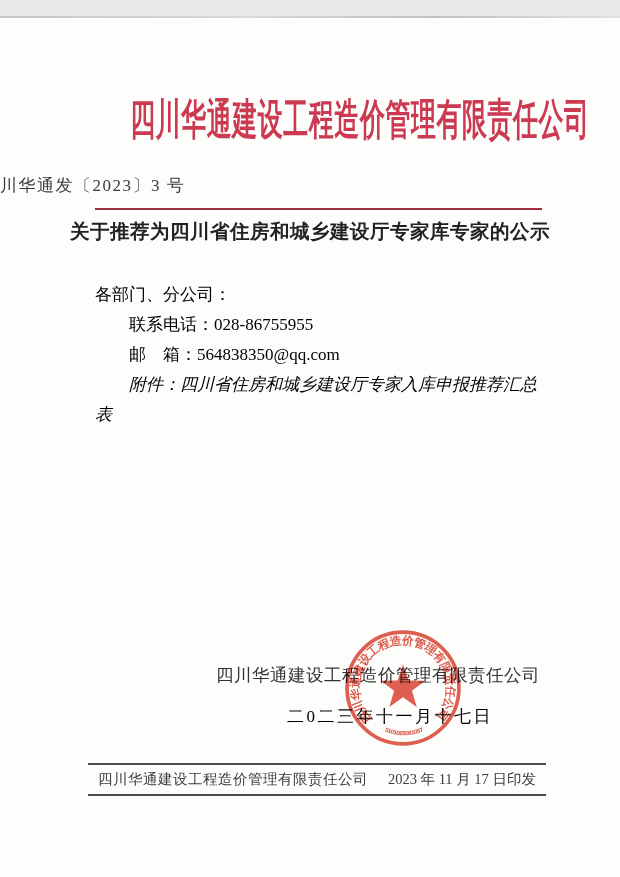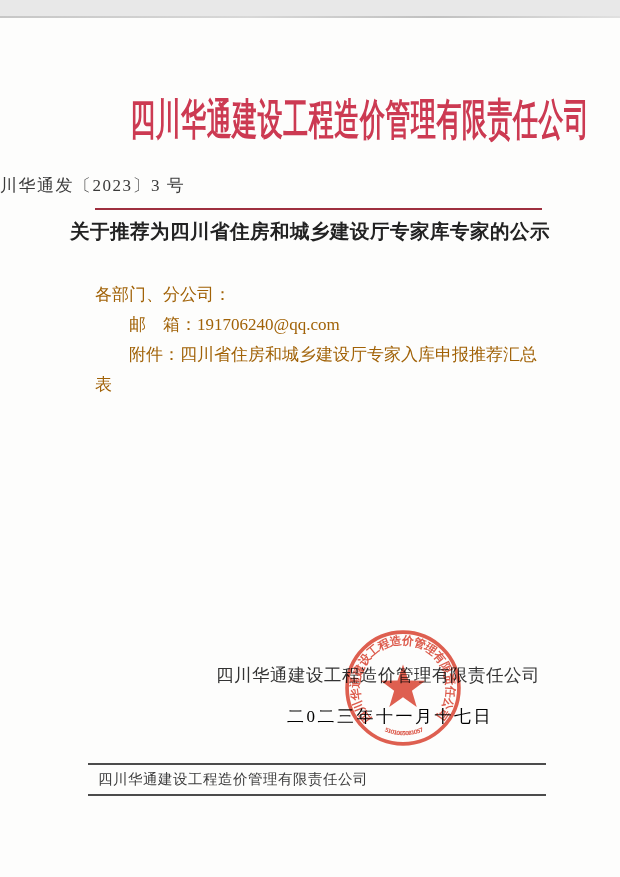--- a/index.html
+++ b/index.html
@@ -41,30 +41,30 @@
   .doc-title{
     position:absolute;top:203px;left:0;width:620px;
     text-align:center;
     font-size:19.5px;line-height:26px;font-weight:bold;
     color:#222;
     letter-spacing:.5px;
   }
   .body-block{
     position:absolute;top:264px;left:95px;width:452px;
     font-size:17px;line-height:30px;
-    color:#a16207;
+    color:#000000;
   }
   .salutation{margin:0;}
   .para{
     margin:0;
     text-indent:2em;
     text-align:justify;
   }
   .contact-line{margin:0;text-indent:2em;white-space:pre;}
-  .attachment-line{margin:0;text-indent:2em;}
+  .attachment-line{margin:0;text-indent:2em;font-style:italic;}
   .signature-company{
     position:absolute;top:647px;right:80px;
     font-size:17.5px;line-height:24px;color:#333;
     letter-spacing:.5px;
   }
   .signature-date{
     position:absolute;top:689px;left:287px;
     font-size:17px;line-height:24px;color:#000000;
     letter-spacing:2.5px;
   }
@@ -95,21 +95,22 @@
   <div class="company-title">四川华通建设工程造价管理有限责任公司</div>
 
   <div class="doc-number">川华通发〔2023〕3 号</div>
 
   <div class="red-rule"></div>
 
   <div class="doc-title">关于推荐为四川省住房和城乡建设厅专家库专家的公示</div>
 
   <div class="body-block">
     <p class="salutation">各部门、分公司：</p>
-    <p class="contact-line">邮　箱：191706240@qq.com</p>
+    <p class="contact-line">联系电话：028-86755955</p>
+    <p class="contact-line">邮　箱：564838350@qq.com</p>
     <p class="attachment-line">附件：四川省住房和城乡建设厅专家入库申报推荐汇总表</p>
   </div>
 
   <div class="signature-company">四川华通建设工程造价管理有限责任公司</div>
 
   <div class="signature-date">二0二三年十一月十七日</div>
 
   <svg class="seal" viewBox="0 0 118 118" xmlns="http://www.w3.org/2000/svg" aria-hidden="true">
     <defs>
       <path id="sealRingPath" d="M 28.6,89.4 A 43,43 0 1 1 89.4,89.4" fill="none"></path>
@@ -120,15 +121,16 @@
     <text font-size="11.5" font-weight="bold" fill="#d9402f" opacity="0.92" font-family="Liberation Serif, DejaVu Serif, serif">
       <textPath href="#sealRingPath" startOffset="0" textLength="200" lengthAdjust="spacing">四川华通建设工程造价管理有限责任公司</textPath>
     </text>
     <text font-size="5.6" font-weight="bold" fill="#d9402f" opacity="0.9" font-family="DejaVu Sans, sans-serif">
       <textPath href="#sealSerialPath" startOffset="2" textLength="40" lengthAdjust="spacing">5101065081057</textPath>
     </text>
   </svg>
 
   <div class="footer-rule r1"></div>
   <div class="footer-left">四川华通建设工程造价管理有限责任公司</div>
+  <div class="footer-right">2023 年 11 月 17 日印发</div>
   <div class="footer-rule r2"></div>
 
 </div>
 
 </body></html>

